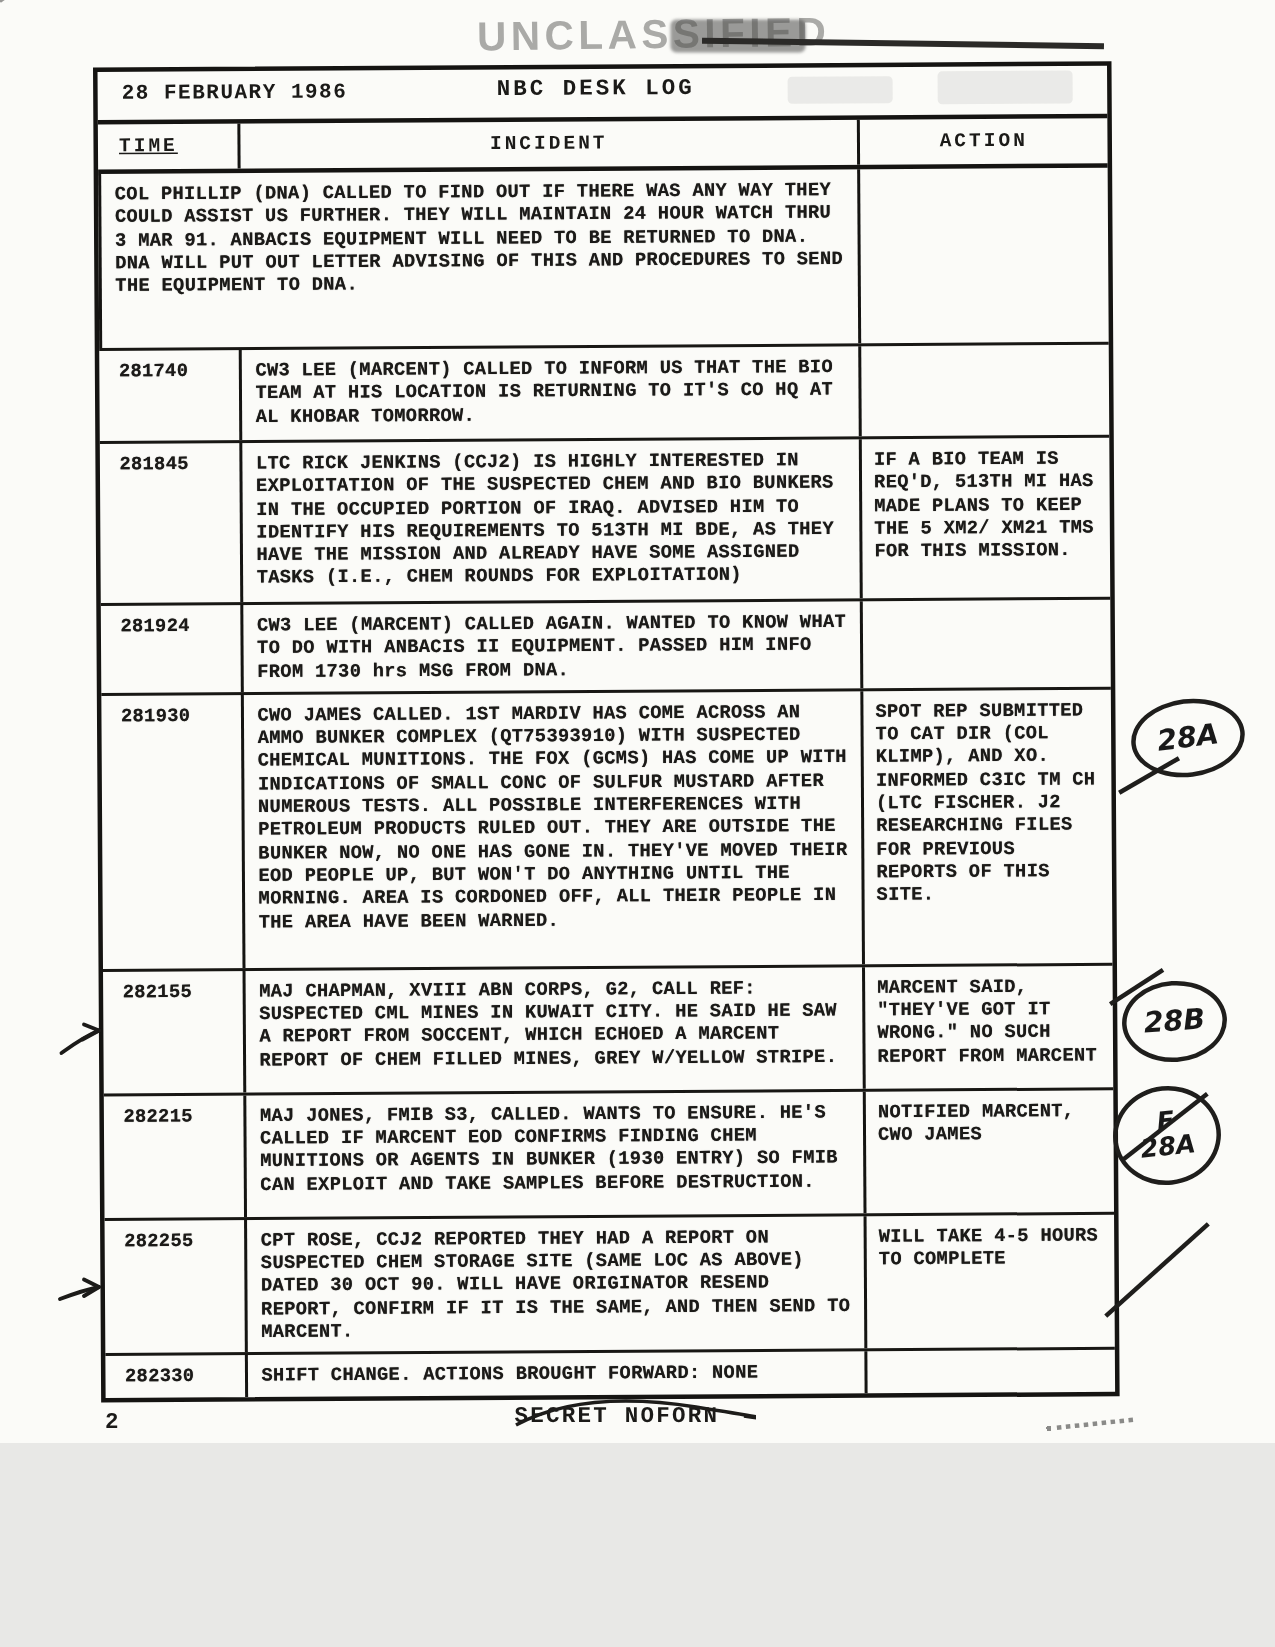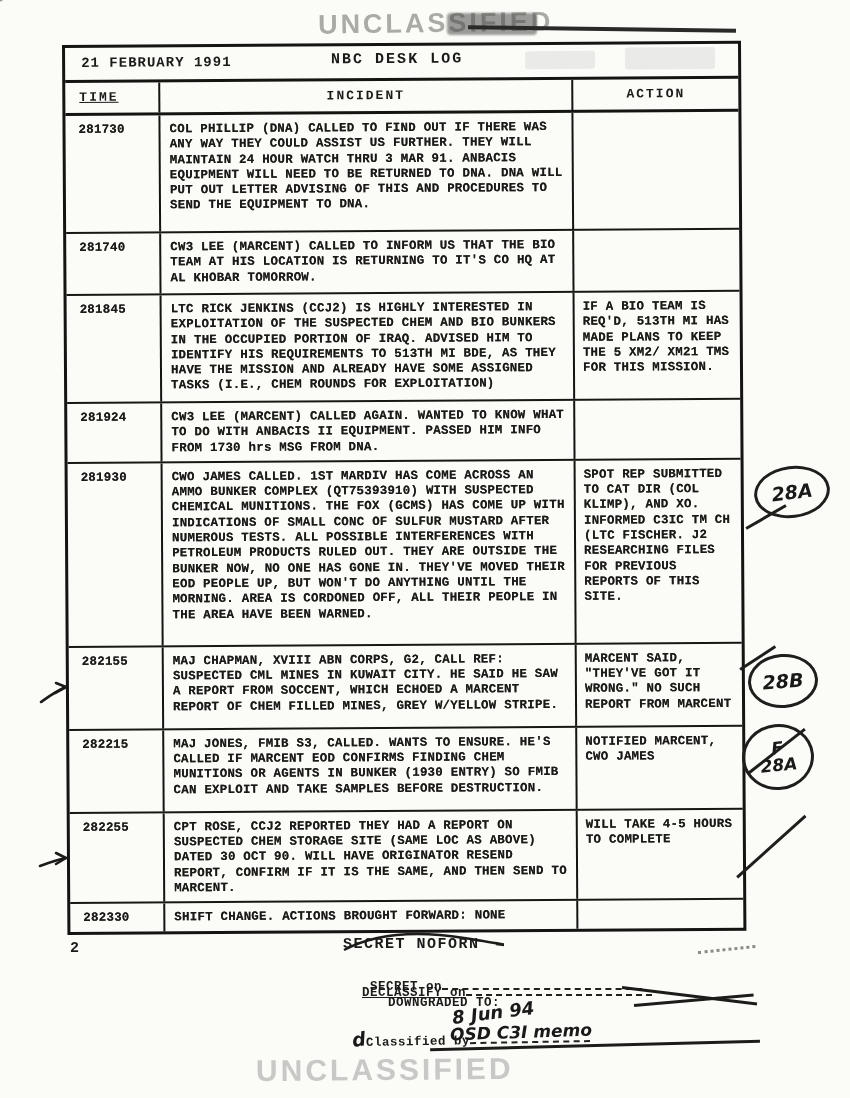--- a/index.html
+++ b/index.html
@@ -1,16 +1,16 @@
 <!DOCTYPE html>
 <html><head>
 <meta charset="utf-8">
 <style>
   html,body{margin:0;padding:0;background:#e8e8e6;}
-  .paper{position:relative;width:850px;height:1098px;background:#fbfbf8;overflow:hidden;
+  .paper{position:relative;width:850px;height:962px;background:#fbfbf8;overflow:hidden;
          font-family:"Liberation Mono","DejaVu Sans Mono",monospace;color:#1b1a18;}
 
   
   .stamp{position:absolute;font-family:"Liberation Sans","DejaVu Sans",sans-serif;font-weight:700;
          color:rgba(120,120,118,0.62);letter-spacing:3px;white-space:nowrap;}
   .stamp-top{left:318px;top:8px;font-size:27px;transform:rotate(-0.8deg);}
   .stamp-top-blot{position:absolute;left:447px;top:13px;width:90px;height:22px;background:rgba(75,75,72,0.55);
          border-radius:4px;filter:blur(1px);}
   .stamp-top-line{position:absolute;left:468px;top:27px;width:268px;height:4px;background:#2b2a28;transform:rotate(0.8deg);}
   .stamp-bottom{left:256px;top:1053px;font-size:30px;color:rgba(150,150,147,0.5);transform:rotate(-0.5deg);}
@@ -85,33 +85,32 @@
 
 <div class="paper">
 
   <div class="stamp stamp-top">UNCLASSIFIED</div>
   <div class="stamp-top-blot"></div>
   <div class="stamp-top-line"></div>
   <div class="slash-topright"></div>
 
   <div class="logtable">
     <div class="title-row">
-      <span class="log-date">21 FEBRUARY 1991</span>
+      <span class="log-date">28 FEBRUARY 1986</span>
       <span class="log-title">NBC DESK LOG</span>
       <span class="smudge" style="left:460px;top:6px;width:70px;height:18px;"></span>
       <span class="smudge" style="left:560px;top:3px;width:90px;height:22px;"></span>
     </div>
     <div class="head-row">
       <div class="head-cell head-time">TIME</div>
       <div class="head-cell head-incident">INCIDENT</div>
       <div class="head-cell head-action">ACTION</div>
     </div>
     <div id="rows">
     <div class="log-row r0">
-      <div class="cell time">281730</div>
       <div class="cell incident">COL PHILLIP (DNA) CALLED TO FIND OUT IF THERE WAS ANY WAY THEY COULD ASSIST US FURTHER.  THEY WILL MAINTAIN 24 HOUR WATCH THRU 3 MAR 91.  ANBACIS EQUIPMENT WILL NEED TO BE RETURNED TO DNA.  DNA WILL PUT OUT LETTER ADVISING OF THIS AND PROCEDURES TO SEND THE EQUIPMENT TO DNA.</div>
       <div class="cell action"></div>
     </div>
 
     <div class="log-row r1">
       <div class="cell time">281740</div>
       <div class="cell incident">CW3 LEE (MARCENT) CALLED TO INFORM US THAT THE BIO TEAM AT HIS LOCATION IS RETURNING TO IT'S CO HQ AT AL KHOBAR TOMORROW.</div>
       <div class="cell action"></div>
     </div>
 

